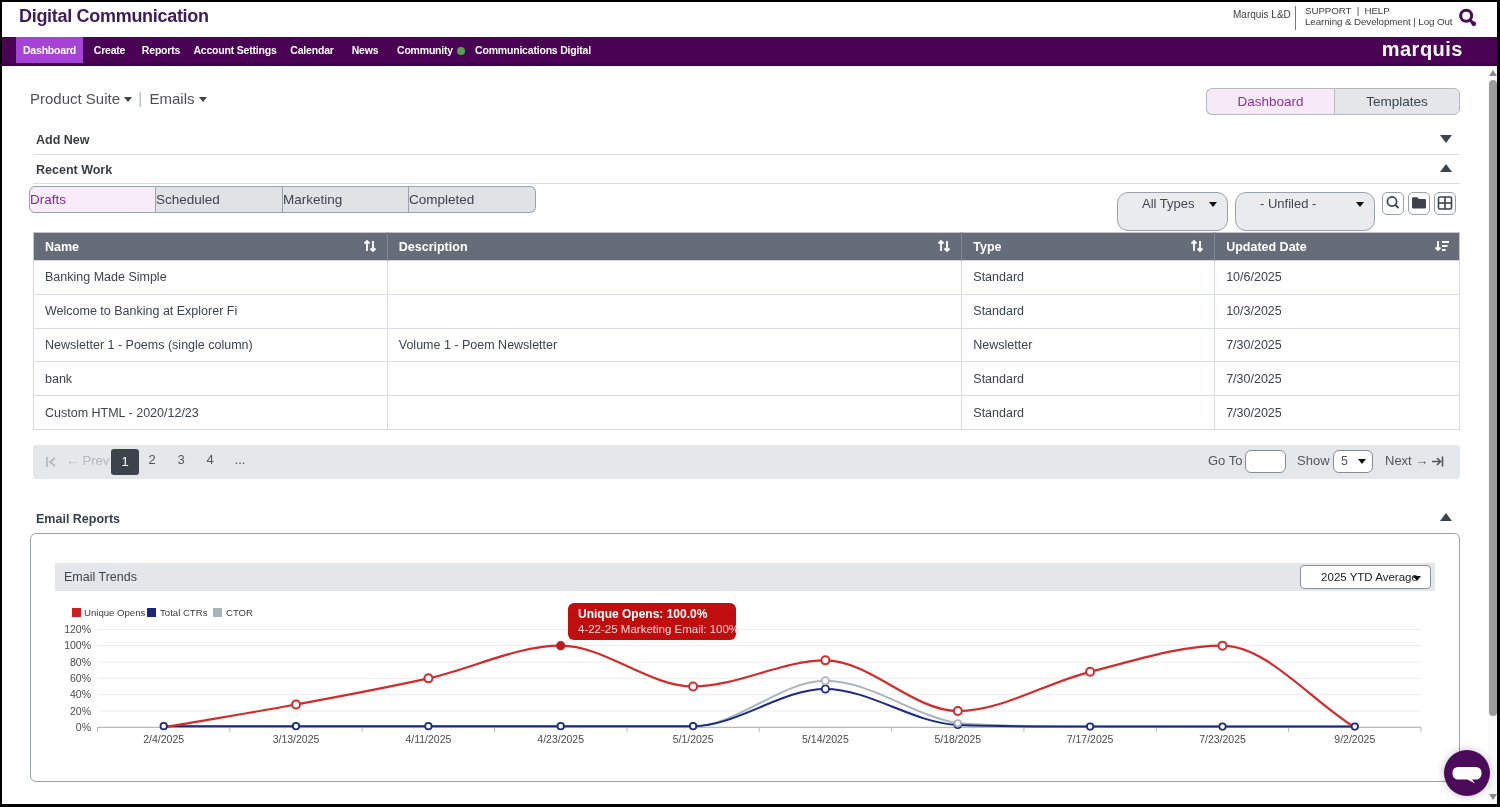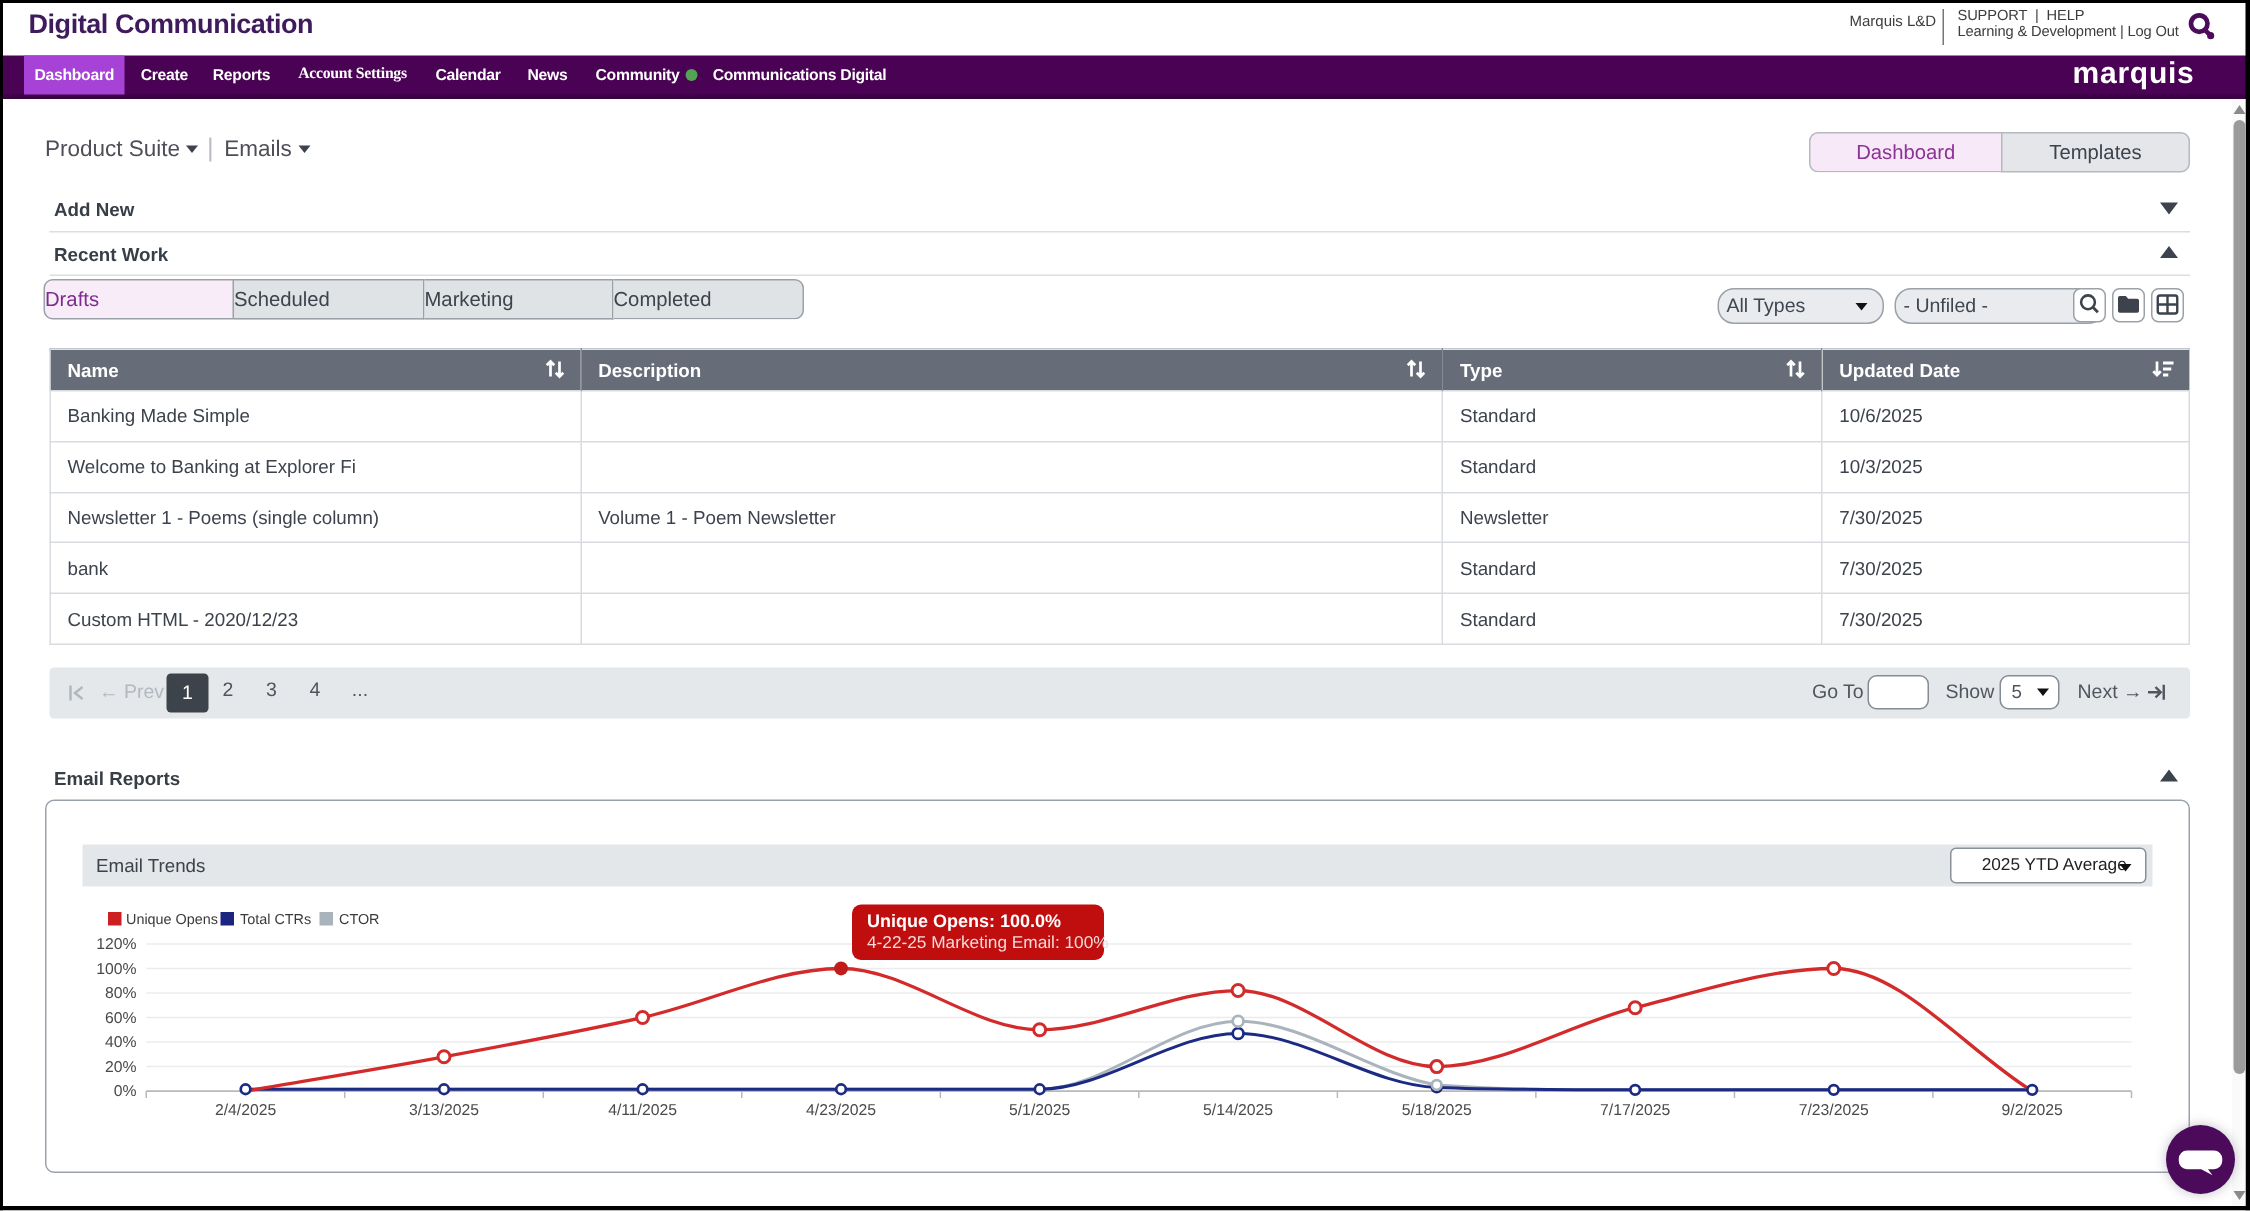--- a/index.html
+++ b/index.html
@@ -38,21 +38,21 @@
 .chev.down { border-top:8px solid #3d434d; }
 .chev.up { border-bottom:8px solid #3d434d; }
 .hr { height:1px; background:#dadde1; left:33px; width:1427px; }
 
 .tab { top:186px; height:27px; line-height:25px; font-size:13.5px; border:1px solid #9ba1a9; border-left:none; color:#3d434d; background:#e0e3e6; }
 .tab.first { border-left:1px solid #9ba1a9; border-radius:6px 0 0 6px; left:29px; width:127px; background:#f9ecf9; color:#7e2b8e; }
 .tab.t2 { left:156px; width:127px; }
 .tab.t3 { left:283px; width:126px; }
 .tab.t4 { left:409px; width:127px; border-radius:0 6px 6px 0; }
 
-.fsel { top:192px; height:24px; background:#e9ebee; border:1px solid #9ba1a9; border-radius:11px; font-size:13px; color:#3f4650; line-height:22px; padding-left:5px;margin-left:28px; }
+.fsel { top:192px; height:39px; background:#e9ebee; border:1px solid #9ba1a9; border-radius:11px; font-size:13px; color:#3f4650; line-height:22px; padding-left:24px; }
 .fsel .arr { position:absolute; right:10px; top:9px; width:0; height:0; border-left:4px solid transparent; border-right:4px solid transparent; border-top:5px solid #111; }
 .fbtn { top:192px; width:22px; height:23px; background:#fff; border:1px solid #9ba1a9; border-radius:5px; }
 
 table.grid { position:absolute; left:33px; top:232px; width:1427px; border-collapse:collapse; font-size:12.5px; }
 table.grid th { background:#666d79; color:#fff; text-align:left; font-size:12.5px; height:28px; padding:0 0 0 11px; border-right:1px solid #848b96; position:relative; }
 table.grid td { height:33.8px; color:#3d434d; padding:0 0 0 11px; border:1px solid #d8dbe0; background:#fff; }
 table.grid { border:1px solid #c3c7cd; }
 .sico { position:absolute; right:9px; top:6px; }
 
 .pag { left:33px; top:445px; width:1427px; height:34px; background:#e5e8eb; border-radius:3px; font-size:13px; color:#51565e; }
@@ -88,21 +88,21 @@
     <circle cx="10" cy="9.5" r="6" fill="none" stroke="#4c0c5c" stroke-width="3.4"></circle>
     <line x1="14.5" y1="14.5" x2="17.5" y2="17.5" stroke="#4c0c5c" stroke-width="3.4"></line>
     <circle cx="18.3" cy="18.3" r="2.6" fill="#4c0c5c"></circle>
   </svg>
 
 <div class="abs nav">
   <span class="nav-hl"></span>
   <span class="nav-item" style="left:49.5px;">Dashboard</span>
   <span class="nav-item" style="left:109.5px;">Create</span>
   <span class="nav-item" style="left:161px;">Reports</span>
-  <span class="nav-item" style="left:235px;font-family:Liberation Serif, serif;">Account Settings</span>
+  <span class="nav-item" style="left:235px;">Account Settings</span>
   <span class="nav-item" style="left:312px;">Calendar</span>
   <span class="nav-item" style="left:365px;">News</span>
   <span class="nav-item" style="left:431px;">Community<span class="gdot"></span></span>
   <span class="nav-item" style="left:533px;">Communications Digital</span>
   <span class="nav-logo">marquis</span>
 </div>
 
 <div class="abs crumb">Product Suite<span class="caret"></span><span class="bar">|</span>Emails<span class="caret"></span></div>
 <div class="abs tgl a">Dashboard</div>
 <div class="abs tgl b">Templates</div>

